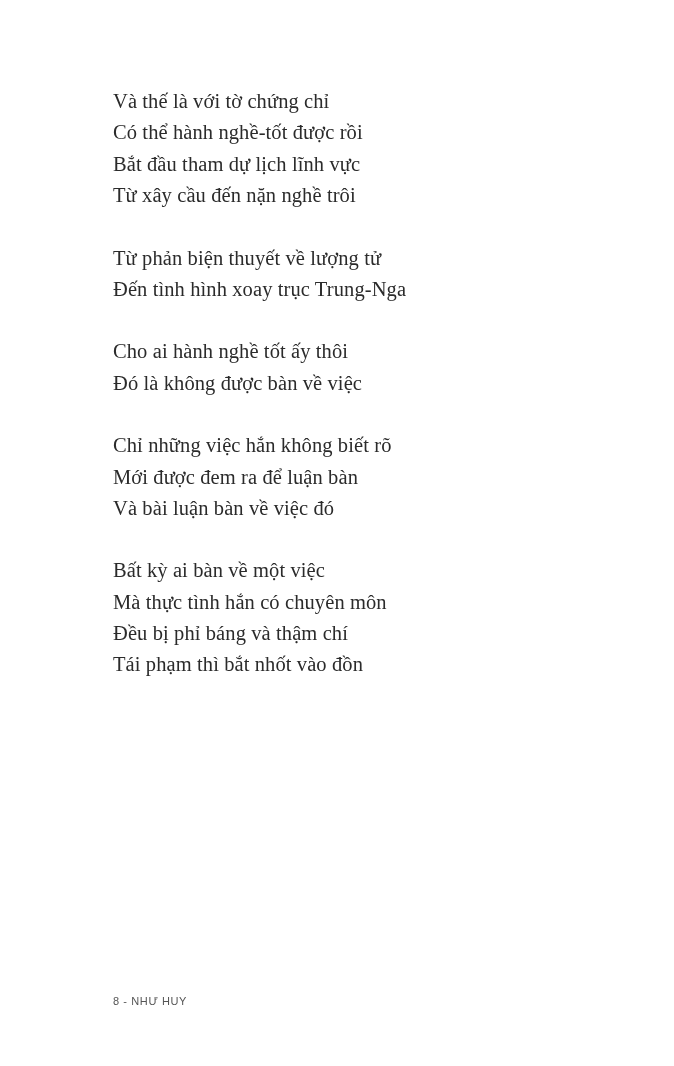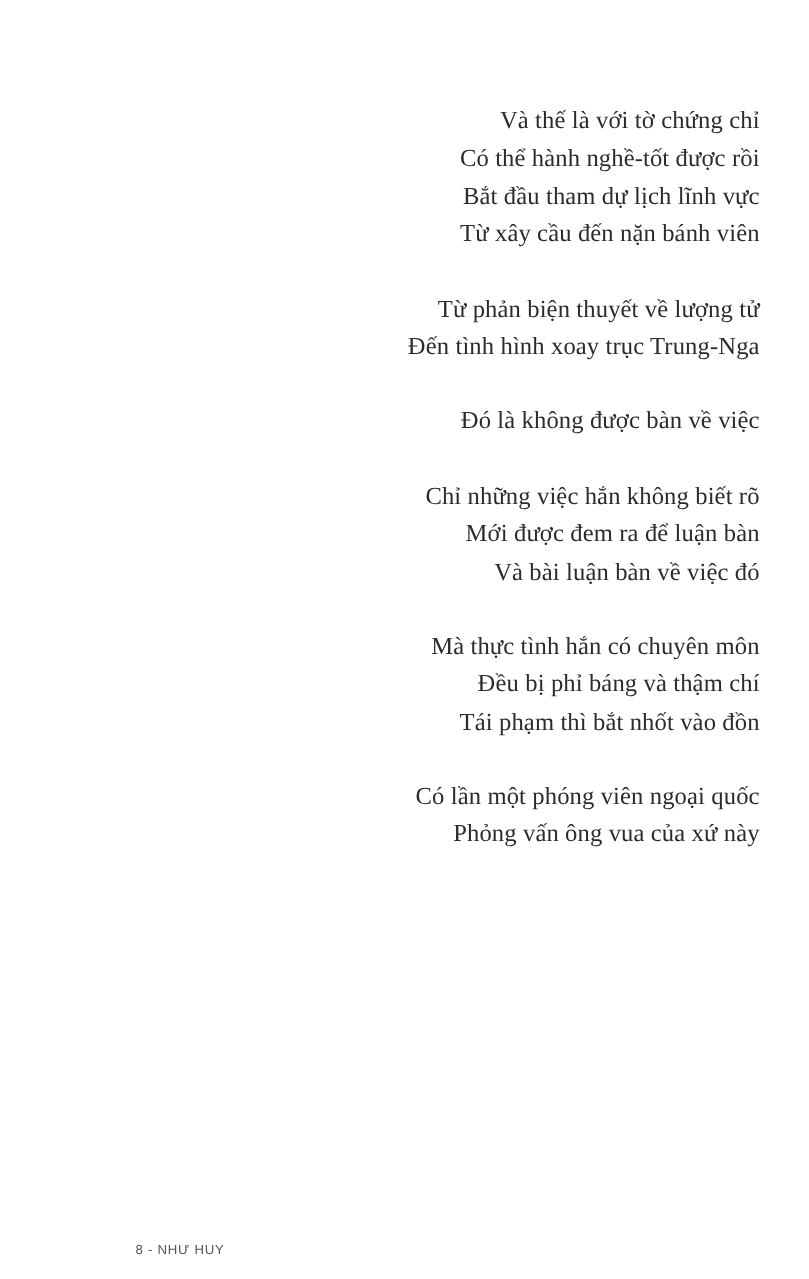--- a/index.html
+++ b/index.html
@@ -12,21 +12,20 @@
       height: 1066px;
       position: relative;
       overflow: hidden;
     }
     .page {
       position: absolute;
       left: 0; top: 0;
       width: 674px;
       height: 1066px;
       background: #ffffff;
-      text-align: right;
     }
     .poem {
       position: absolute;
       left: 113px;
       top: 86px;
       width: 520px;
     }
     .stanza {
       margin: 0 0 31px 0;
     }
@@ -40,58 +39,55 @@
       letter-spacing: 0.1px;
     }
     .footer {
       position: absolute;
       left: 113px;
       top: 995px;
       font-family: "Liberation Sans", "DejaVu Sans", sans-serif;
       font-size: 11px;
       color: #555555;
       letter-spacing: 0.6px;
-      margin-top: 41px;
     }
   </style>
 </head>
 <body>
 
 <div class="page">
   <div class="poem">
 
     <div class="stanza">
       <div class="line">Và thế là với tờ chứng chỉ</div>
       <div class="line">Có thể hành nghề-tốt được rồi</div>
       <div class="line">Bắt đầu tham dự lịch lĩnh vực</div>
-      <div class="line">Từ xây cầu đến nặn bánh viên</div>
+      <div class="line">Từ xây cầu đến nặn nghề trôi</div>
     </div>
 
     <div class="stanza">
       <div class="line">Từ phản biện thuyết về lượng tử</div>
       <div class="line">Đến tình hình xoay trục Trung-Nga</div>
     </div>
 
     <div class="stanza">
+      <div class="line">Cho ai hành nghề tốt ấy thôi</div>
       <div class="line">Đó là không được bàn về việc</div>
     </div>
 
     <div class="stanza">
       <div class="line">Chỉ những việc hắn không biết rõ</div>
       <div class="line">Mới được đem ra để luận bàn</div>
       <div class="line">Và bài luận bàn về việc đó</div>
     </div>
 
     <div class="stanza">
+      <div class="line">Bất kỳ ai bàn về một việc</div>
       <div class="line">Mà thực tình hắn có chuyên môn</div>
       <div class="line">Đều bị phỉ báng và thậm chí</div>
       <div class="line">Tái phạm thì bắt nhốt vào đồn</div>
     </div>
 
-    <div class="stanza">
-      <div class="line">Có lần một phóng viên ngoại quốc</div>
-      <div class="line">Phỏng vấn ông vua của xứ này</div>
-    </div>
 
   </div>
 
   <div class="footer">8 - NHƯ HUY</div>
 </div>
 
 </body></html>

